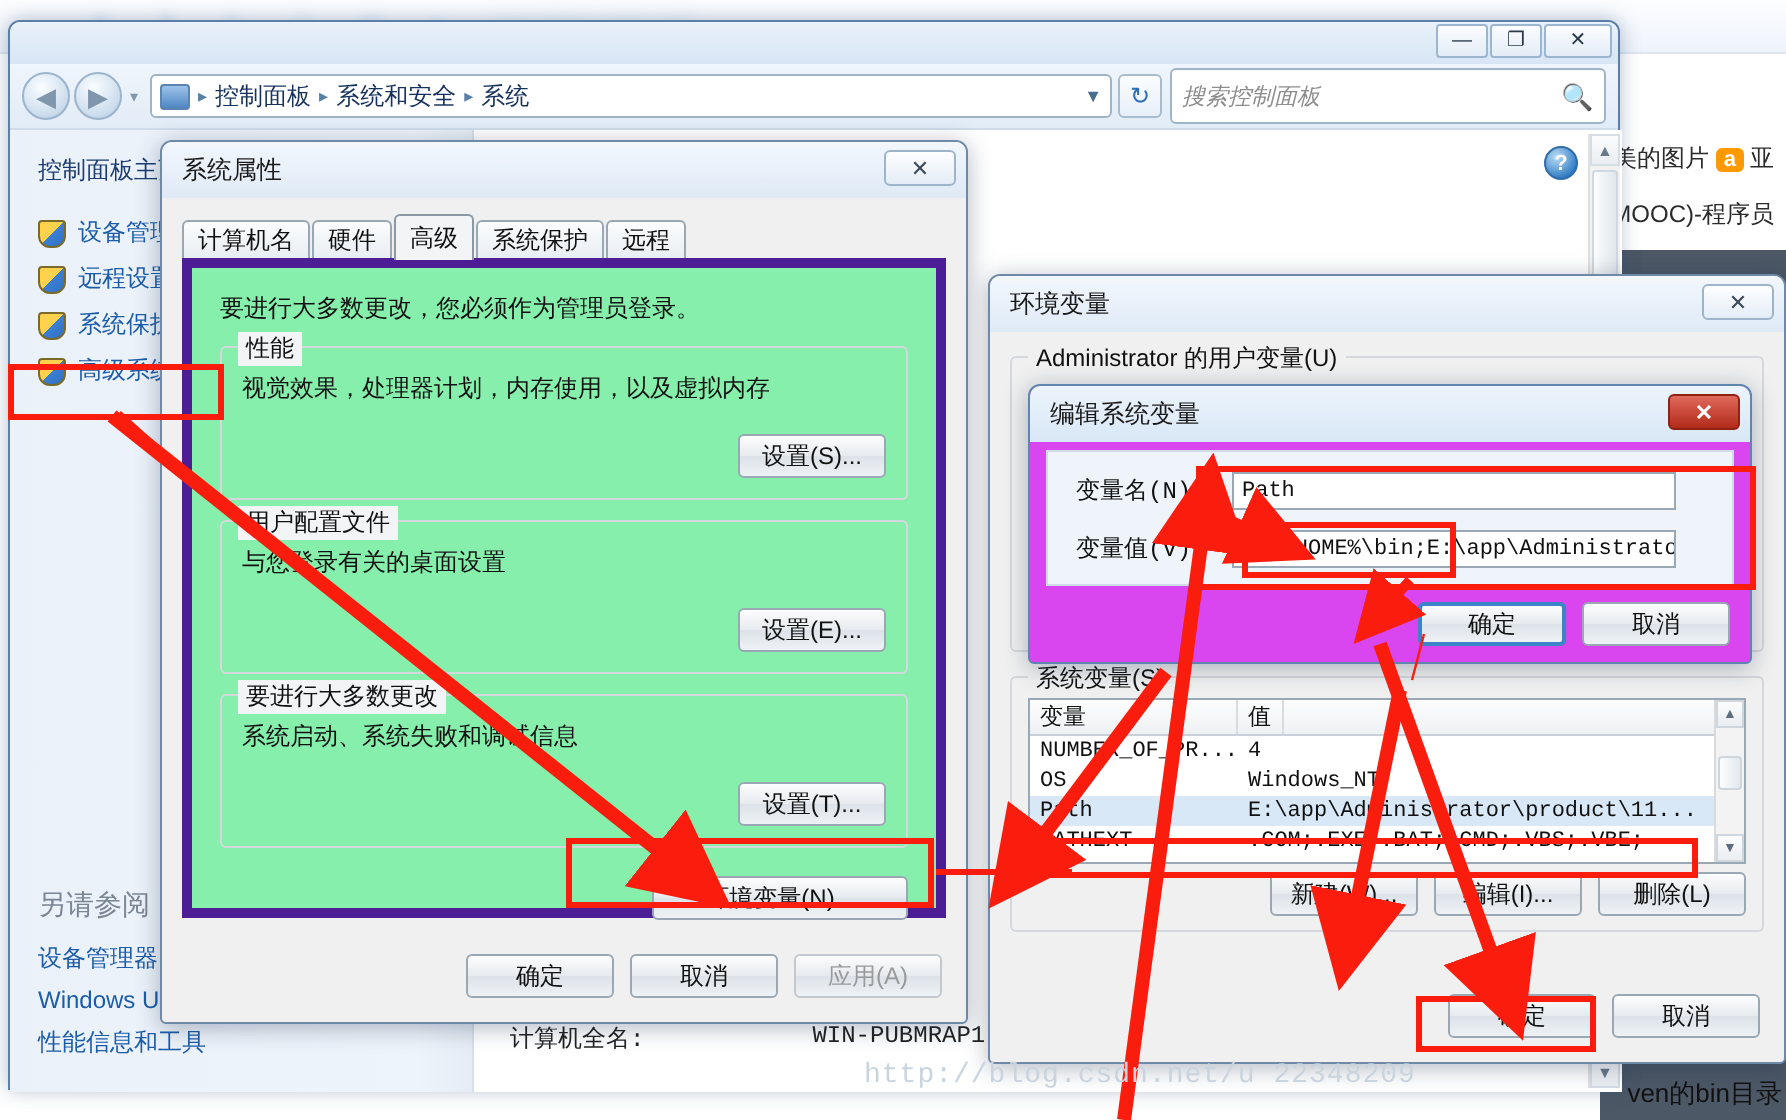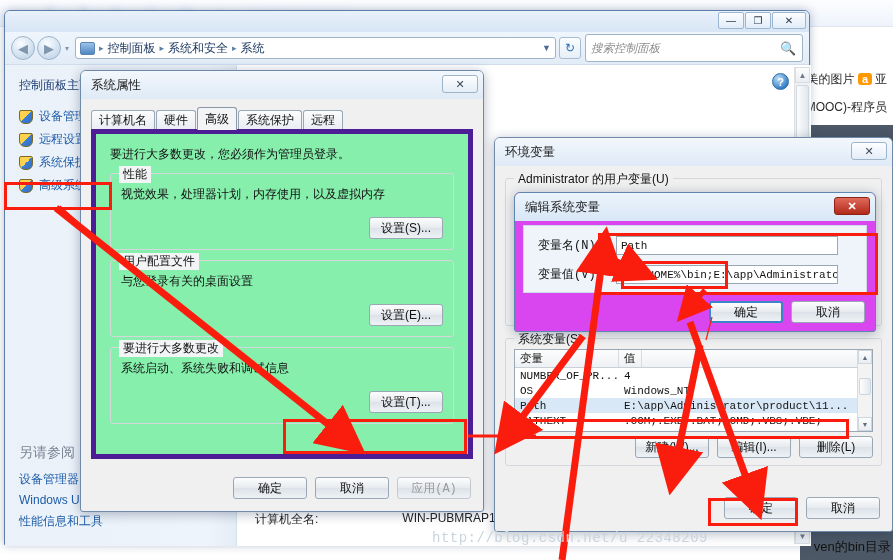--- a/index.html
+++ b/index.html
@@ -169,21 +169,21 @@
     display: flex; align-items: center; justify-content: center;
   }
   .cp-scroll-dn { position: absolute; bottom: 0; left: 0; right: 0; }
   .cp-scroll-thumb {
     position: absolute; top: 18px; left: 1px; right: 1px; height: 120px;
     background: linear-gradient(to right,#fdfdfd,#dfe7ee);
     border: 1px solid #cfd8e1; border-radius: 2px;
   }
   .cp-fullname {
     position: absolute; left: 18px; bottom: 18px;
-    font-size: 12px; color: #222; display: flex; gap: 84px;
+    font-size: 12px; color: #222; display: flex; gap: 84px; font-family: Liberation Mono, monospace;
   }
 
   
   .dlg {
     position: absolute;
     background: #f0f0f0;
     border: 1px solid #6f8aa8;
     border-radius: 6px 6px 3px 3px;
     box-shadow: 0 2px 12px rgba(20,40,70,.33);
   }
@@ -243,21 +243,21 @@
   .group-desc { font-size: 12px; color: #111; }
   .group-btnrow { display: flex; justify-content: flex-end; margin-top: 14px; }
   .btn {
     min-width: 74px; height: 22px; padding: 0 8px;
     font-size: 12px; color: #111;
     background: linear-gradient(#fdfdfe, #e6eaee 50%, #dce2e8 50%, #eef2f6);
     border: 1px solid #9aa8b5; border-radius: 3px;
     display: inline-flex; align-items: center; justify-content: center;
     font-family: "Liberation Sans", sans-serif;
   }
-  .btn.disabled { color: #9a9a9a; border-color: #c3c9cf; font-family: Liberation Mono, monospace; }
+  .btn.disabled { color: #9a9a9a; border-color: #c3c9cf; }
   .btn.default { border: 2px solid #3c84c8; }
   .dlg-footer {
     position: absolute; right: 12px; bottom: 12px; display: flex; gap: 8px;
   }
 
   
   #envvars { left: 494px; top: 137px; width: 399px; height: 395px; }
   .ev-group {
     position: absolute; border: 1px solid #d4d8dc; border-radius: 3px;
     background: transparent;
@@ -467,20 +467,23 @@
       </div>
 
       <div class="group">
         <div class="group-legend">要进行大多数更改</div>
         <div class="group-desc">系统启动、系统失败和调试信息</div>
         <div class="group-btnrow">
           <div class="btn">设置(T)...</div>
         </div>
       </div>
 
+      <div style="display:flex;justify-content:flex-end;margin:14px 14px 0 14px;">
+        <div class="btn" style="min-width:128px;">环境变量(N)...</div>
+      </div>
     </div>
     <div class="dlg-footer">
       <div class="btn">确定</div>
       <div class="btn">取消</div>
       <div class="btn disabled">应用(A)</div>
     </div>
   </div>
 </div>
 
 <div class="dlg" id="envvars">

